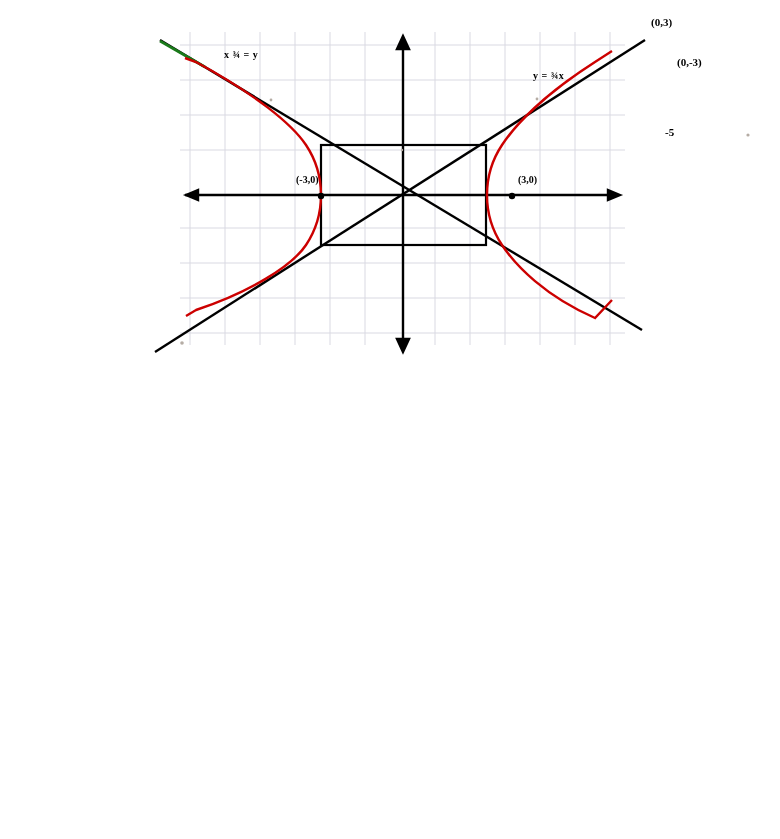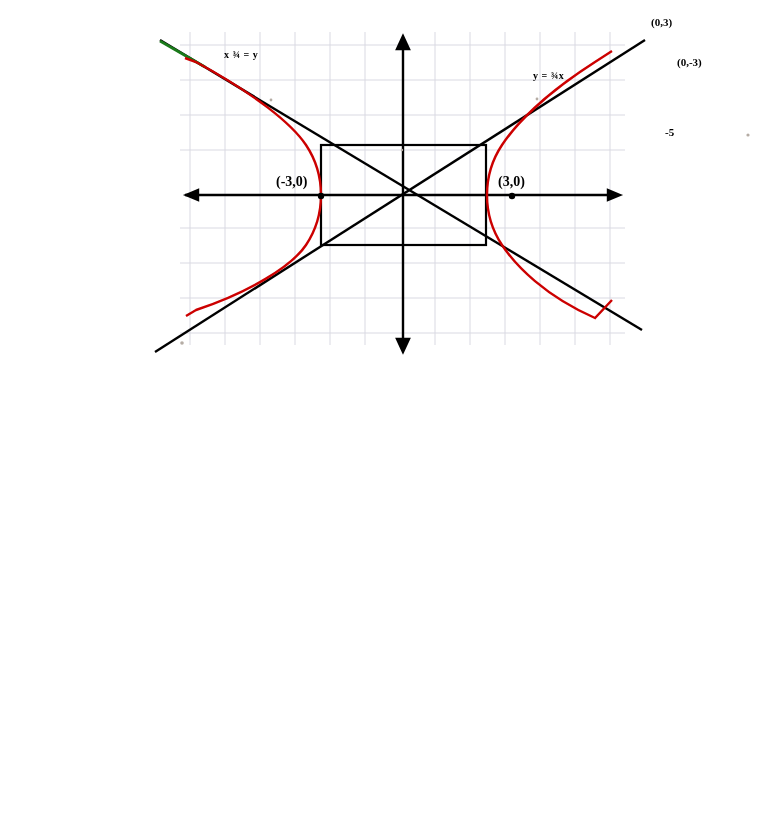--- a/index.html
+++ b/index.html
@@ -29,21 +29,21 @@
     height: 839px;
   }
   .lbl {
     position: absolute;
     font-family: Liberation Serif, serif;
     font-weight: bold;
     color: #000000;
     white-space: nowrap;
     line-height: 1;
   }
-  .lbl-sm { font-size: 14px; }
+  .lbl-sm { font-size: 10px; margin-left: 20px; }
   .lbl-md { font-size: 11px; }
   .lbl-eq { font-size: 10px; font-weight: bold; letter-spacing: 0.5px; text-align: right; }
 </style>
 </head>
 <body>
 
 <div id="canvas-wrap">
 
   <svg class="plot" viewBox="0 0 780 839" xmlns="http://www.w3.org/2000/svg">
 

